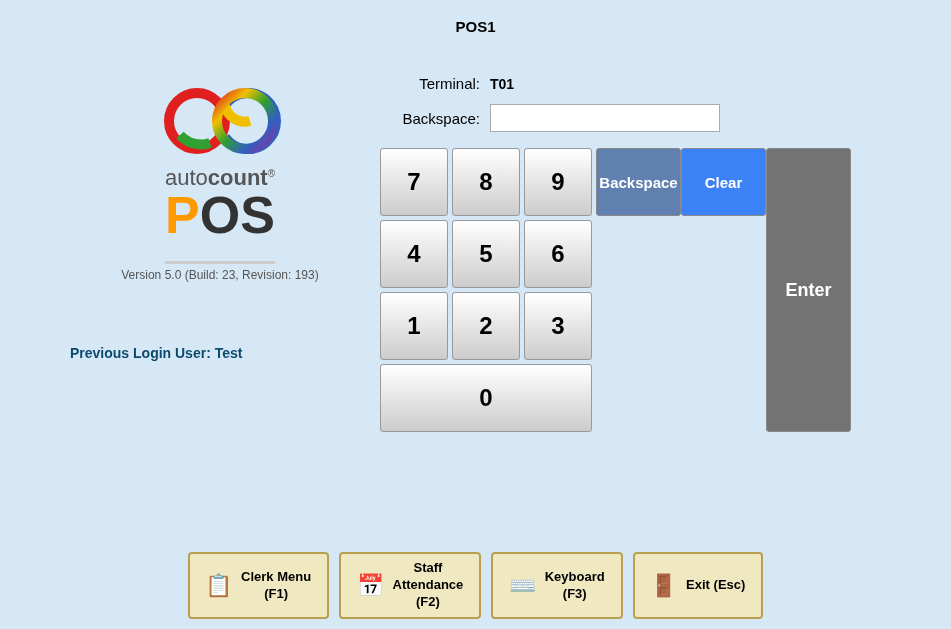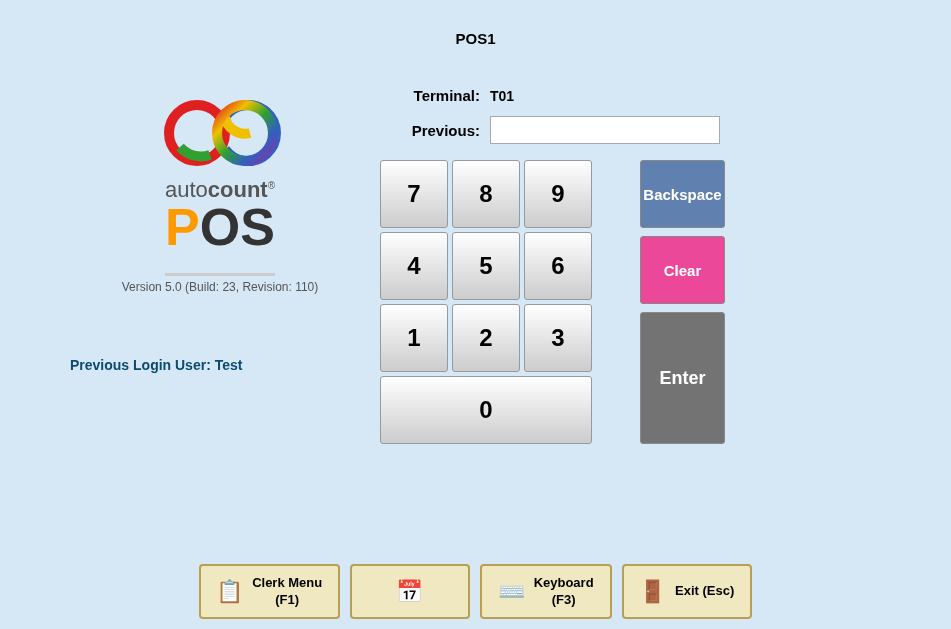--- a/index.html
+++ b/index.html
@@ -10,21 +10,21 @@
       height: 629px;
       overflow: hidden;
       position: relative;
     }
 
     
     #page-title {
       text-align: center;
       font-weight: bold;
       font-size: 15px;
-      padding-top: 30px;
+      padding-top: 18px;
       color: #000;
     }
 
     
     .main-container {
       display: flex;
       flex-direction: row;
       padding: 20px 40px 0 60px;
       gap: 0;
       align-items: flex-start;
@@ -111,21 +111,21 @@
     }
 
     .terminal-row, .password-row {
       display: flex;
       align-items: center;
       margin-bottom: 12px;
     }
 
     .field-label {
       font-size: 15px;
-      font-weight: bold;
+      font-weight: normal;
       color: #000;
       width: 100px;
       text-align: right;
       margin-right: 10px;
     }
 
     .terminal-value {
       font-size: 14px;
       font-weight: bold;
       color: #000;
@@ -150,23 +150,21 @@
 
     .numpad-main {
       display: grid;
       grid-template-columns: repeat(3, 68px);
       grid-template-rows: repeat(4, 68px);
       gap: 4px;
     }
 
     .numpad-side {
       display: flex;
-      flex-direction: column;
-      gap: 8px;
-      margin-left: 44px;
+      gap: 0;
     }
 
     .num-btn {
       width: 68px;
       height: 68px;
       background: linear-gradient(to bottom, #ffffff, #cccccc);
       border: 1px solid #999;
       border-radius: 3px;
       font-size: 24px;
       font-weight: bold;
@@ -196,21 +194,21 @@
       text-align: center;
     }
 
     .backspace-btn {
       height: 68px;
       background-color: #6080b0;
     }
 
     .clear-btn {
       height: 68px;
-      background-color: #ec4899;
+      background-color: #3b82f6;
       text-align: right;
     }
 
     .enter-btn {
       flex: 1;
       background-color: #737373;
       font-size: 18px;
     }
 
     
@@ -295,37 +293,37 @@
           <span class="auto">auto</span><span class="count">count</span><sup>®</sup>
         </span>
       </div>
 
       <div style="border-bottom: 3px solid #ccc; padding-bottom: 20px;">
         <div class="pos-text">
           <span class="p">P</span><span>OS</span>
         </div>
       </div>
 
-      <div class="version-text">Version 5.0 (Build: 23, Revision: 110)</div>
+      <div class="version-text">Version 5.0 (Build: 23, Revision: 193)</div>
     </div>
 
     <div class="login-info">
       <p>Previous Login User: Test</p>
     </div>
   </div>
 
   <div class="right-panel">
 
     <div class="terminal-row">
       <span class="field-label">Terminal:</span>
       <span class="terminal-value">T01</span>
     </div>
 
     <div class="password-row">
-      <span class="field-label">Previous:</span>
+      <span class="field-label">Backspace:</span>
       <input type="password" class="password-input" value="" style="">
     </div>
 
     <div class="numpad-container">
       <div class="numpad-main">
         <button class="num-btn">7</button>
         <button class="num-btn">8</button>
         <button class="num-btn">9</button>
         <button class="num-btn">4</button>
         <button class="num-btn">5</button>
@@ -345,20 +343,21 @@
   </div>
 </div>
 
 <div class="bottom-bar">
   <button class="bottom-btn">
     <span class="btn-icon">📋</span>
     <span class="btn-text">Clerk Menu<br>(F1)</span>
   </button>
   <button class="bottom-btn">
     <span class="btn-icon">📅</span>
+    <span class="btn-text">Staff<br>Attendance<br>(F2)</span>
   </button>
   <button class="bottom-btn">
     <span class="btn-icon">⌨️</span>
     <span class="btn-text">Keyboard<br>(F3)</span>
   </button>
   <button class="bottom-btn exit-btn">
     <span class="btn-icon">🚪</span>
     <span class="btn-text">Exit (Esc)</span>
   </button>
 </div>

